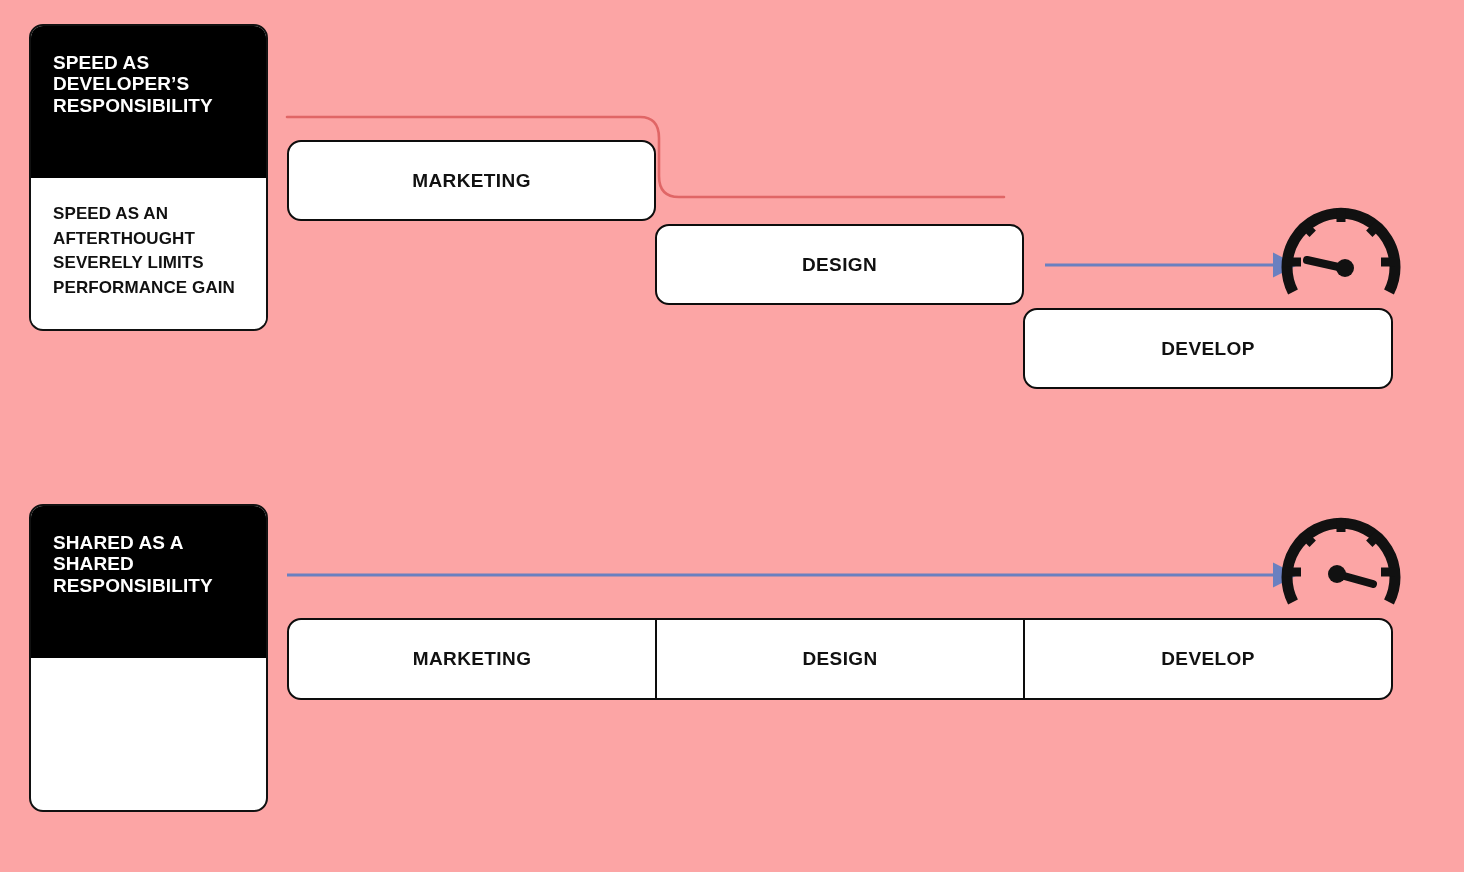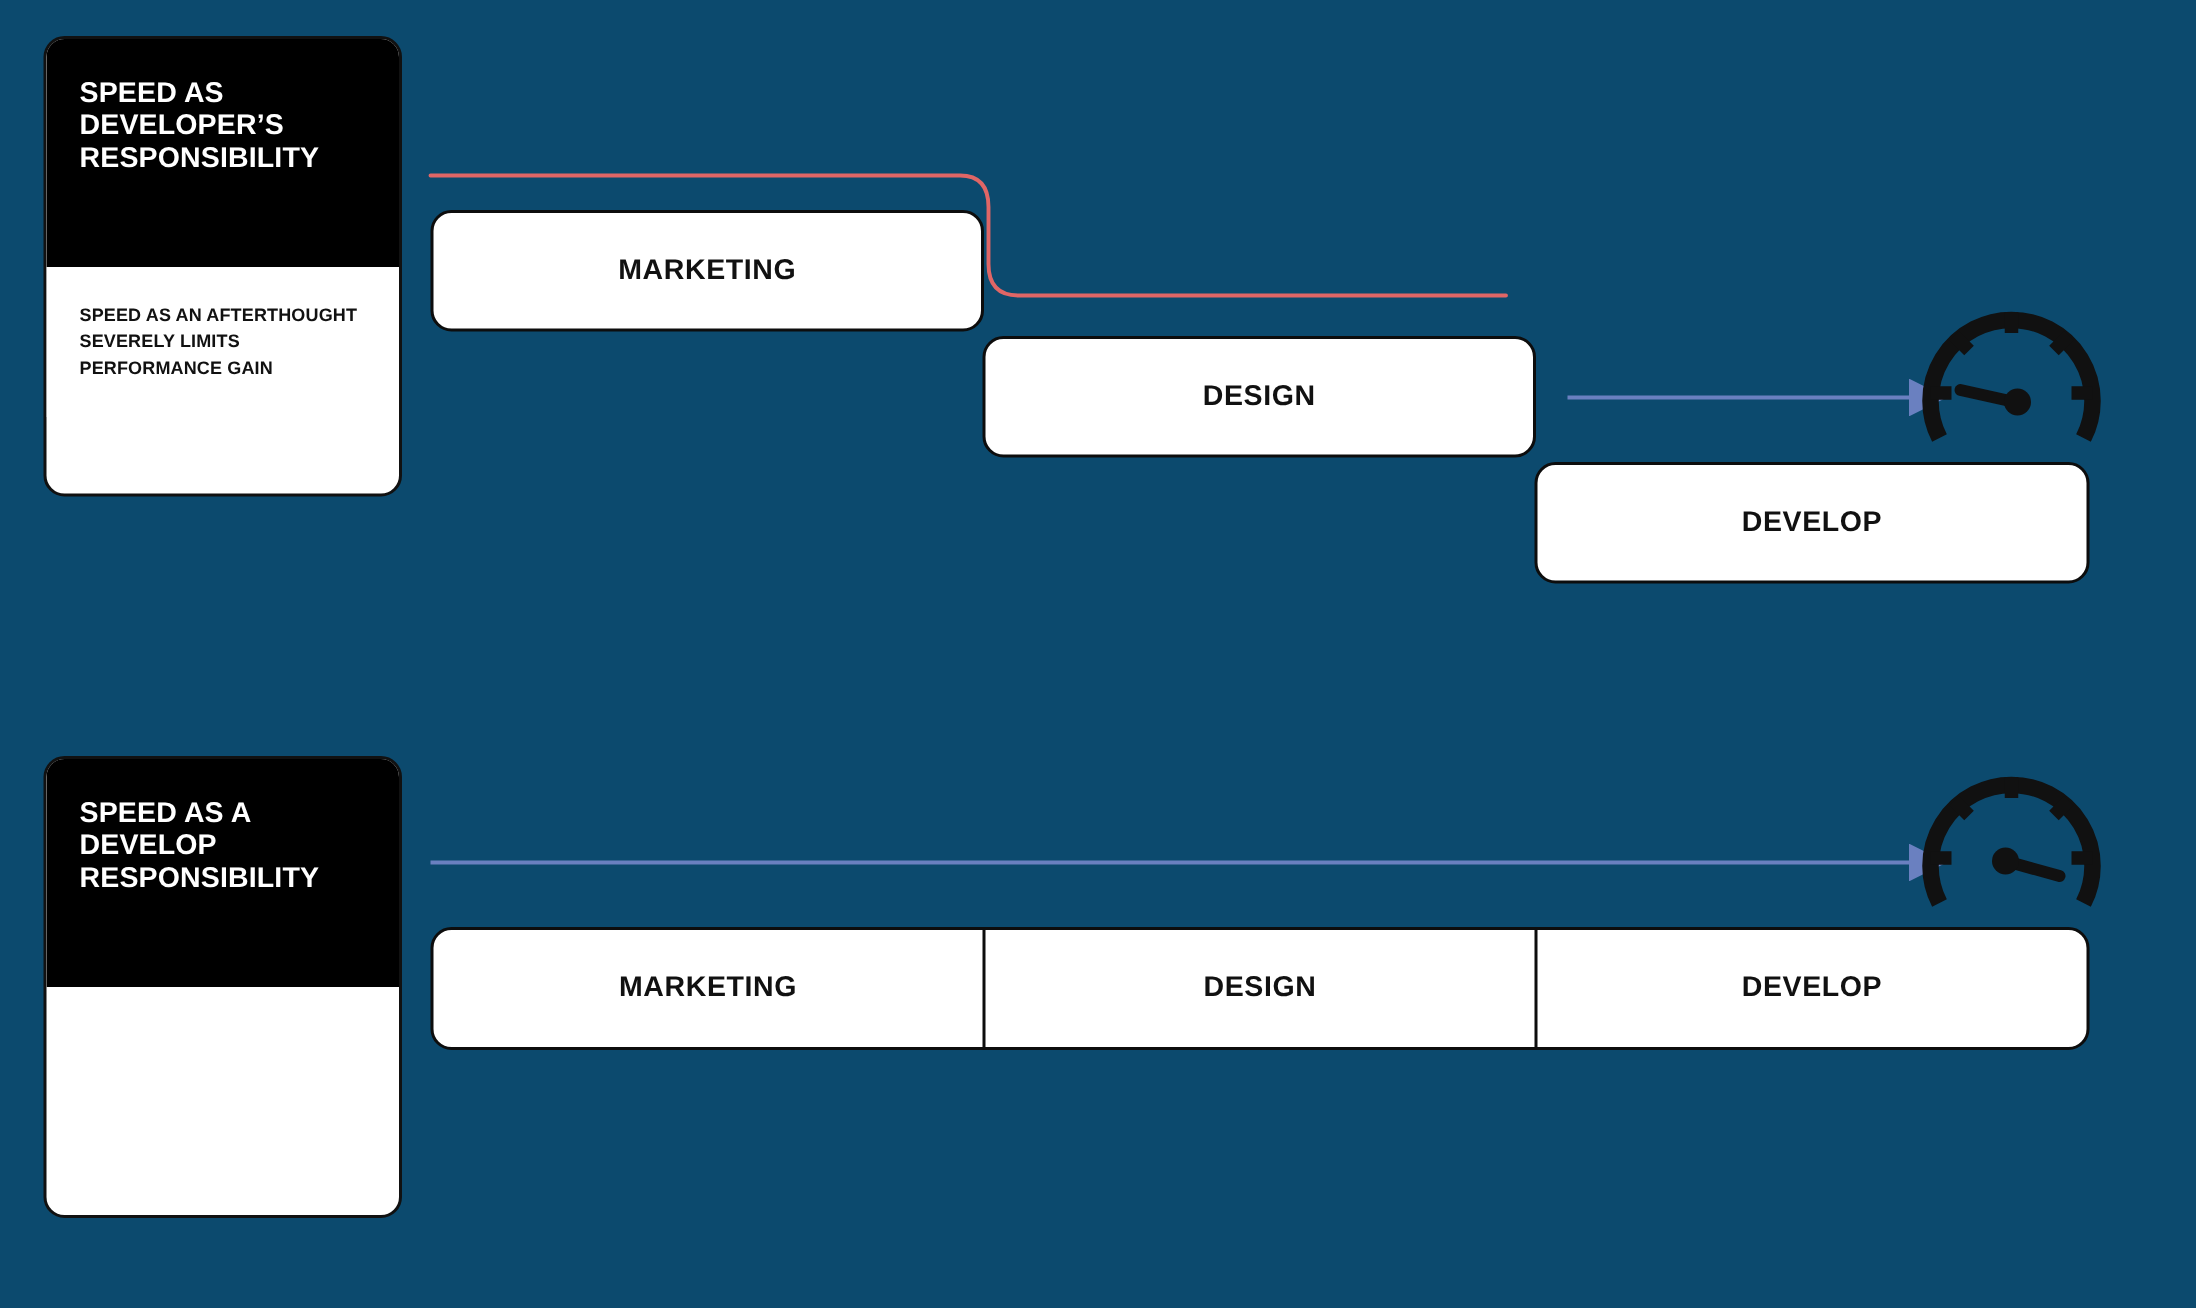--- a/index.html
+++ b/index.html
@@ -8,21 +8,21 @@
     background: #ffffff;
   }
   body {
     font-family: "Liberation Sans", sans-serif;
     -webkit-font-smoothing: antialiased;
   }
   #stage {
     position: relative;
     width: 1464px;
     height: 872px;
-    background: #0c4a6e;
+    background: #fca5a5;
     overflow: hidden;
   }
 
   
   .label-card {
     position: absolute;
     width: 239px;
     box-sizing: border-box;
     border: 2px solid #111111;
     border-radius: 14px;
@@ -37,21 +37,21 @@
     font-size: 19px;
     line-height: 1.12;
     font-weight: bold;
     letter-spacing: .1px;
   }
   .card-body {
     background: #ffffff;
     color: #111111;
     box-sizing: border-box;
     padding: 24px 22px 24px 22px;
-    font-size: 12px;
+    font-size: 17px;
     line-height: 1.45;
     font-weight: bold;
     letter-spacing: .1px;
   }
 
   
   .stage-box {
     position: absolute;
     box-sizing: border-box;
     border: 2.5px solid #0d0d0d;
@@ -166,21 +166,21 @@
 
   <div class="stage-box" style="left:655px; top:224px; width:369px; height:81px;">
     <span>DESIGN</span>
   </div>
 
   <div class="stage-box" style="left:1023px; top:308px; width:370px; height:81px;">
     <span>DEVELOP</span>
   </div>
 
   <div class="label-card" style="left:29px; top:504px; height:308px;">
-    <div class="card-head" style="height:152px;">SPEED AS A DEVELOP RESPONSIBILITY</div>
+    <div class="card-head" style="height:152px;">SHARED AS A SHARED RESPONSIBILITY</div>
   </div>
 
   <div class="joined-bar" style="left:287px; top:618px; width:1106px; height:82px;">
     <div class="joined-seg">
       <span>MARKETING</span>
     </div>
     <div class="joined-seg">
       <span>DESIGN</span>
     </div>
     <div class="joined-seg">

